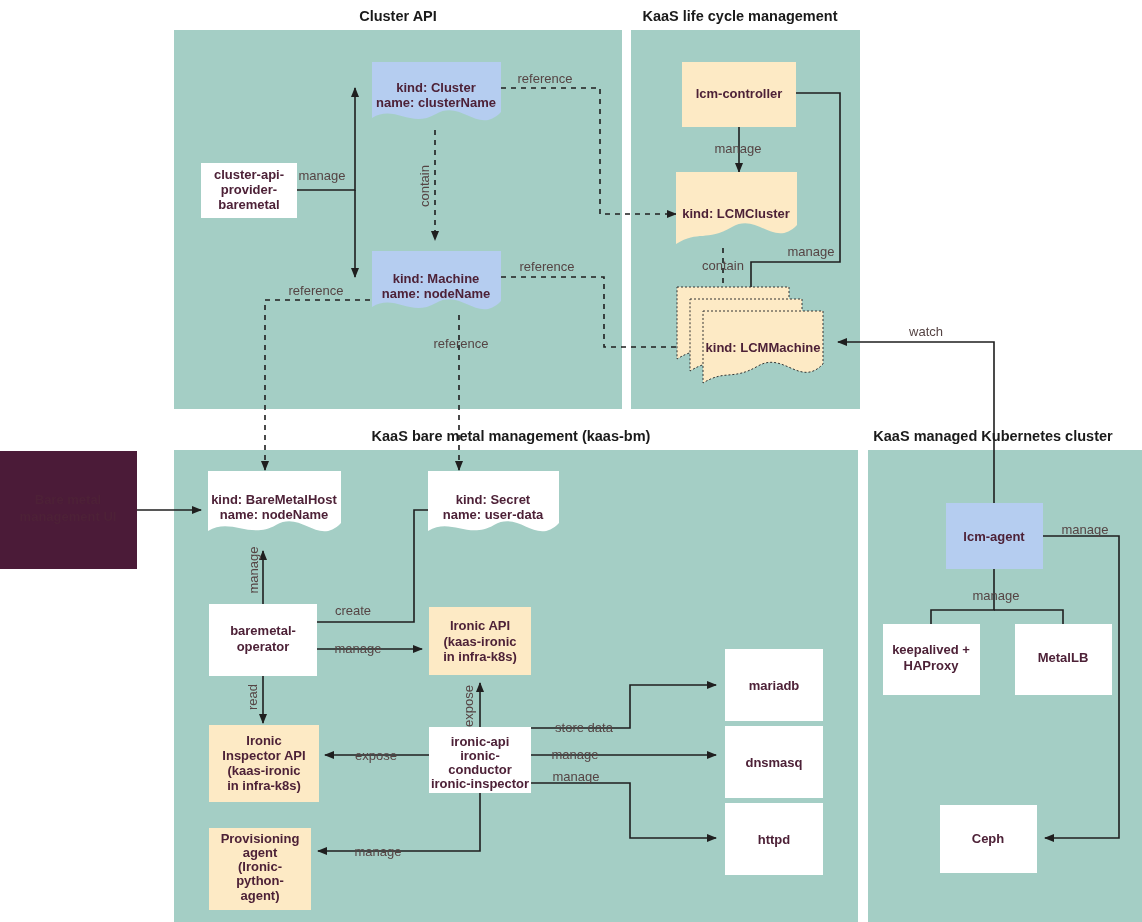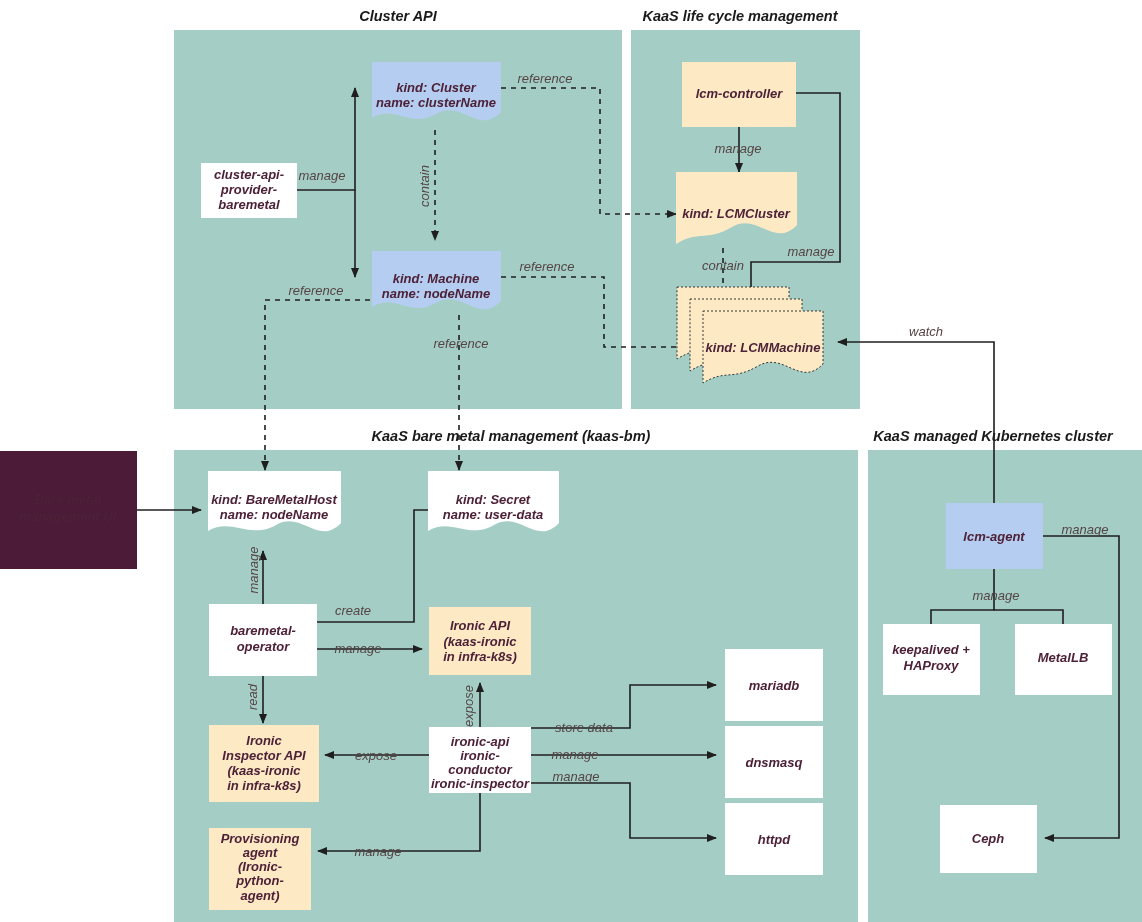--- a/index.html
+++ b/index.html
@@ -1,17 +1,17 @@
 <!DOCTYPE html>
 <html><head>
 <meta charset="utf-8">
 <style>
   html,body{margin:0;padding:0;background:#ffffff;}
   body{width:1142px;height:922px;font-family:"Liberation Sans",sans-serif;}
-  #stage{position:relative;width:1142px;height:922px;overflow:hidden;background:#fff;font-style:italic;}
+  #stage{position:relative;width:1142px;height:922px;overflow:hidden;background:#fff;}
   svg{position:absolute;left:0;top:0;width:1142px;height:922px;}
   .ttl{font-weight:bold;font-size:14.5px;fill:#1a1a1a;}
   .nlab{font-weight:bold;font-size:13px;fill:#4d2137;}
   .elab{font-size:13px;fill:#544;}
   text{font-family:"Liberation Sans",sans-serif;}
 </style>
 </head>
 <body>
 
 <div id="stage">

